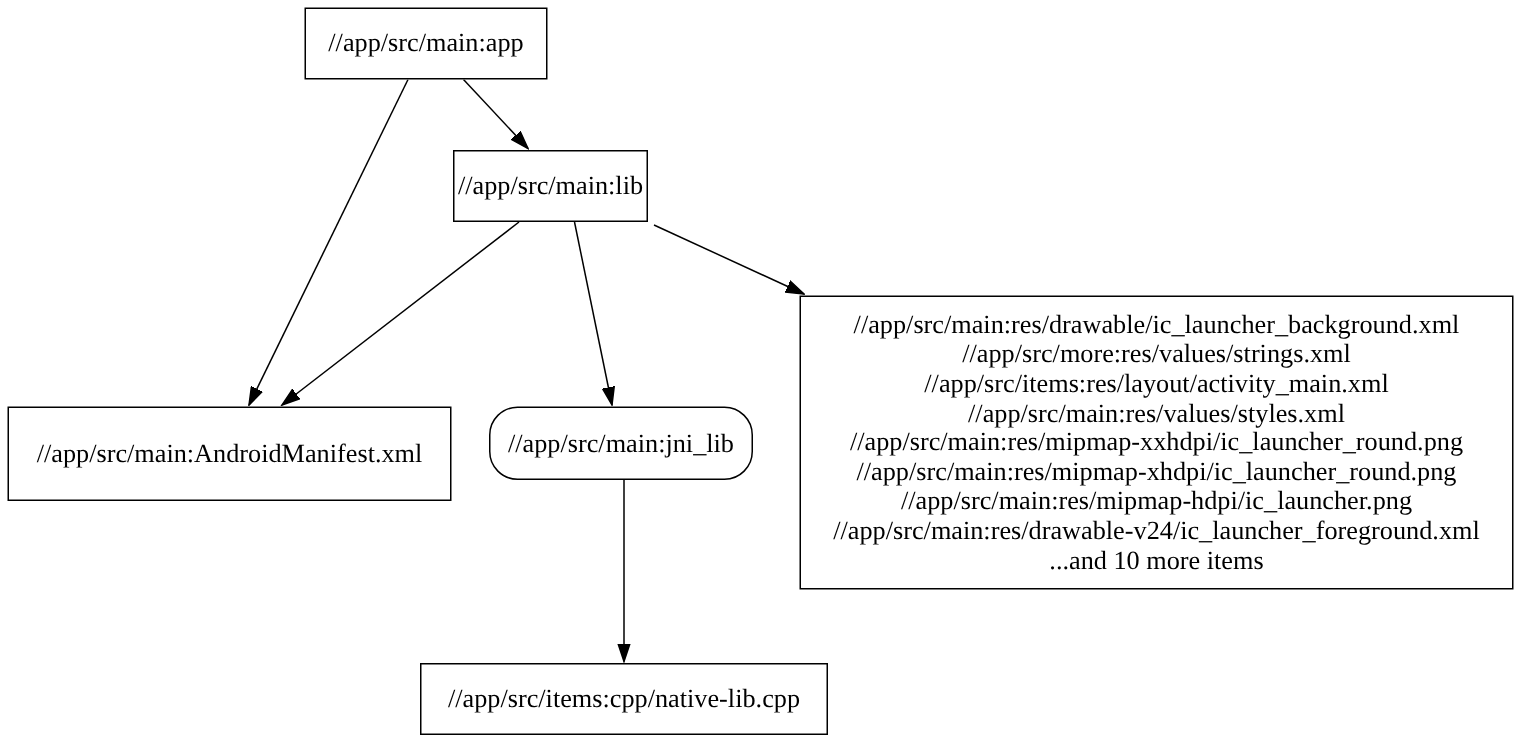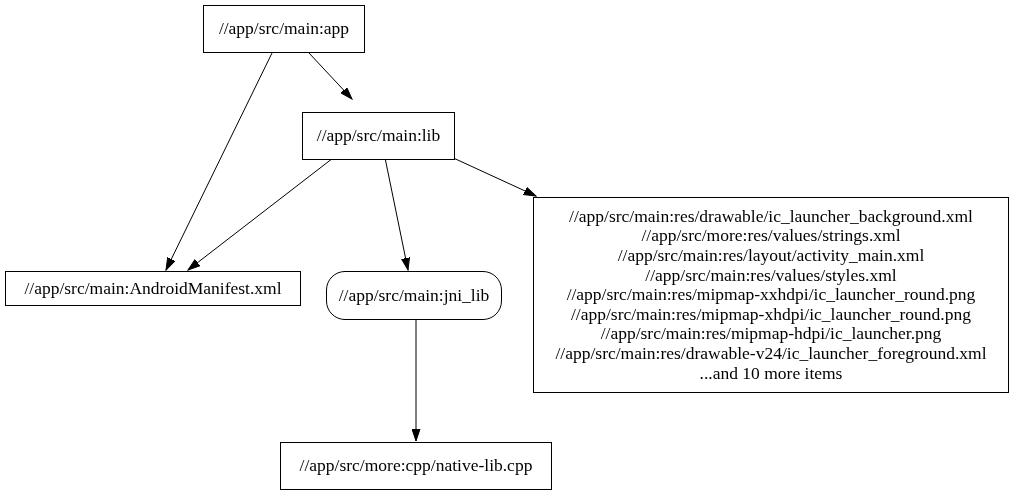--- a/index.html
+++ b/index.html
@@ -26,22 +26,22 @@
     display: flex;
     flex-direction: column;
     align-items: center;
     justify-content: center;
     text-align: center;
     font-size: 17.5px;
     line-height: 19.6px;
     white-space: nowrap;
   }
   .node-app      { left: 203px; top: 5px;   width: 162px; height: 48px; }
-  .node-lib      { left: 302px; top: 112px; width: 153px; height: 48px; }
-  .node-manifest { left: 5px;   top: 271px; width: 296px; height: 35px; }
+  .node-lib      { left: 302px; top: 100px; width: 130px; height: 48px; }
+  .node-manifest { left: 5px;   top: 271px; width: 296px; height: 63px; }
   .node-jni      { left: 326px; top: 271px; width: 176px; height: 49px; border-radius: 19px; }
   .node-res      { left: 533px; top: 197px; width: 476px; height: 196px; }
   .node-native   { left: 280px; top: 442px; width: 272px; height: 48px; }
 </style>
 </head>
 <body>
 
 <div class="canvas">
 
   <svg class="edges-layer" width="1018" height="496" viewBox="0 0 1018 496" xmlns="http://www.w3.org/2000/svg">
@@ -70,26 +70,26 @@
     <span>//app/src/main:AndroidManifest.xml</span>
   </div>
 
   <div class="node node-jni">
     <span>//app/src/main:jni_lib</span>
   </div>
 
   <div class="node node-res">
     <div>//app/src/main:res/drawable/ic_launcher_background.xml</div>
     <div>//app/src/more:res/values/strings.xml</div>
-    <div>//app/src/main:res/layout/activity_main.xml</div>
+    <div>//app/src/items:res/layout/activity_main.xml</div>
     <div>//app/src/main:res/values/styles.xml</div>
     <div>//app/src/main:res/mipmap-xxhdpi/ic_launcher_round.png</div>
     <div>//app/src/main:res/mipmap-xhdpi/ic_launcher_round.png</div>
     <div>//app/src/main:res/mipmap-hdpi/ic_launcher.png</div>
     <div>//app/src/main:res/drawable-v24/ic_launcher_foreground.xml</div>
     <div>...and 10 more items</div>
   </div>
 
   <div class="node node-native">
-    <span>//app/src/more:cpp/native-lib.cpp</span>
+    <span>//app/src/items:cpp/native-lib.cpp</span>
   </div>
 
 </div>
 
 </body></html>

